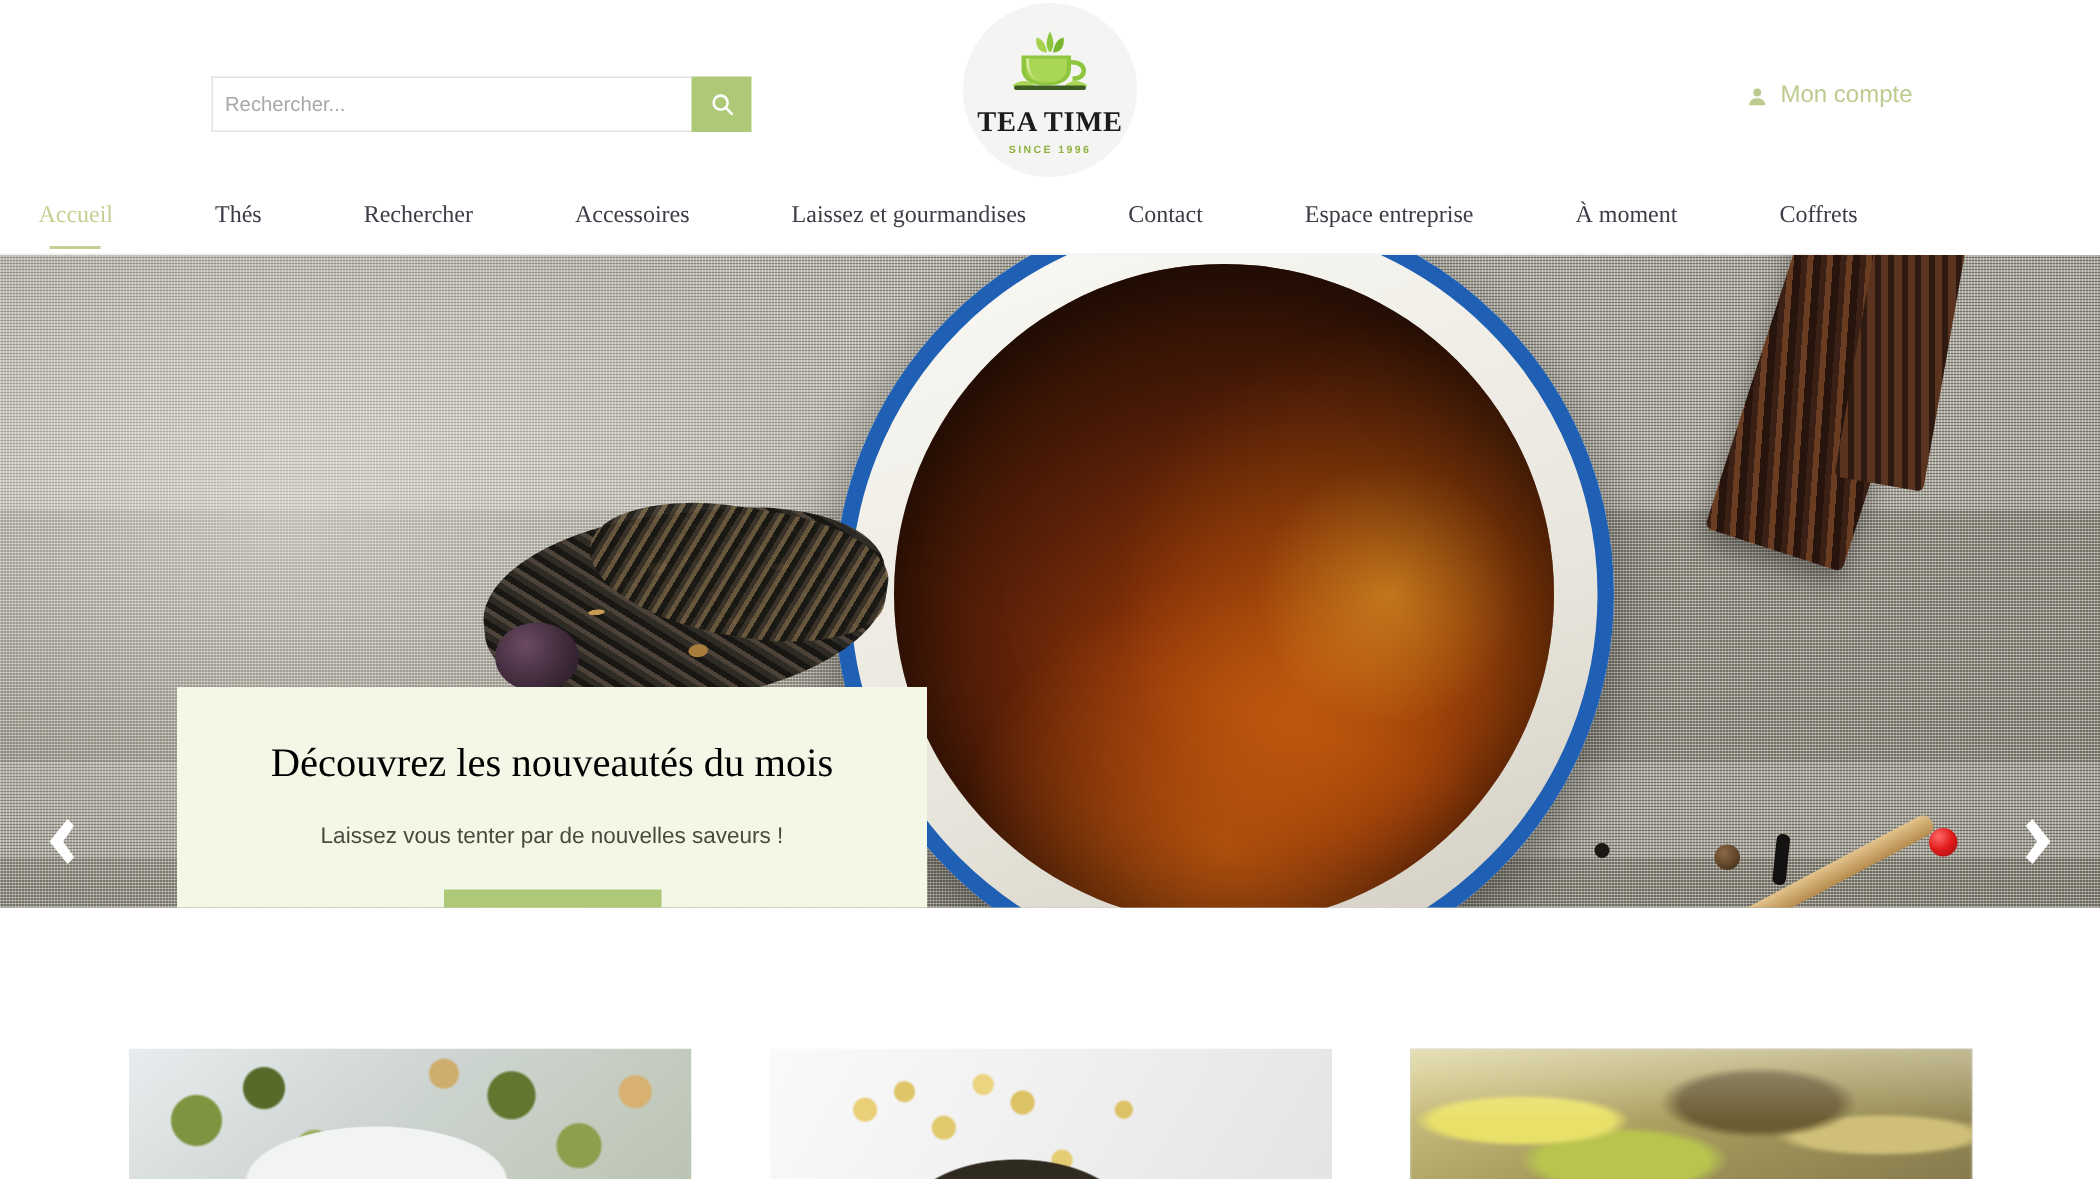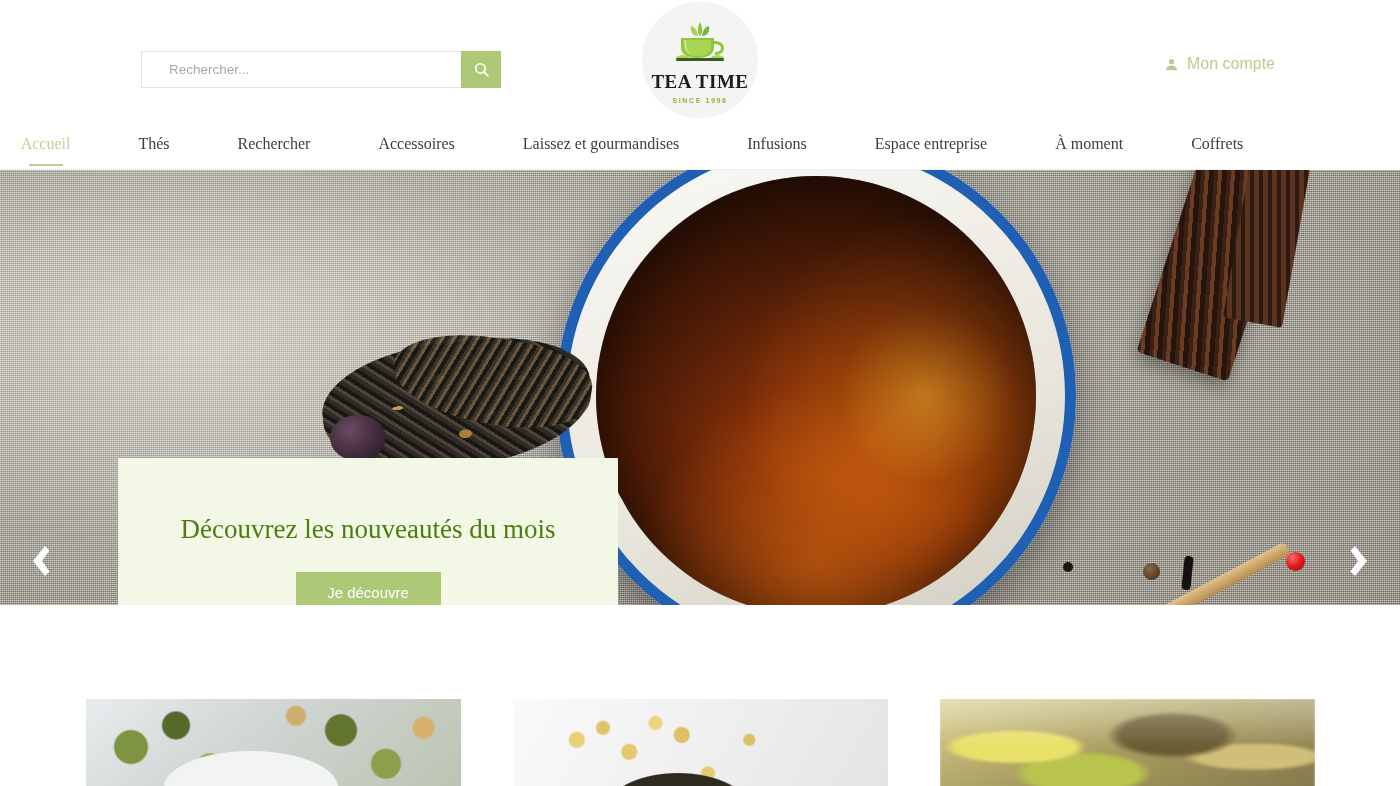--- a/index.html
+++ b/index.html
@@ -28,21 +28,21 @@
     display: flex;
     align-items: stretch;
     width: 360px;
     height: 37px;
   }
   .search-input {
     flex: 1;
     border: 1px solid #e2e2e2;
     border-right: none;
     background: #ffffff;
-    padding: 0 27px;
+    padding: 0 8px;
     font-size: 13.5px;
     font-family: "Liberation Sans", sans-serif;
     color: #555;
     outline: none;
   }
   .search-input::placeholder { color: #a8a8a8; }
   .search-btn {
     width: 40px;
     background: #adc977;
     border: none;
@@ -306,21 +306,21 @@
     height: 209px;
     background: #f2f7e6;
     display: flex;
     flex-direction: column;
     align-items: center;
     justify-content: center;
   }
   .slide-title {
     font-family: "Liberation Serif", serif;
     font-size: 27px;
-    color: #4d7c0f;
+    color: #000000;
     font-weight: 400;
     margin-top: 2px;
   }
   .slide-sub {
     font-family: "Liberation Sans", sans-serif;
     font-size: 15px;
     color: #4a4a3c;
     margin-top: 25px;
   }
   .slide-btn {
@@ -467,21 +467,21 @@
     <span class="logo-since">SINCE 1996</span>
   </div>
 </div>
 
 <nav class="nav">
   <a class="nav-item active" href="#">Accueil</a>
   <a class="nav-item" href="#">Thés</a>
   <a class="nav-item" href="#">Rechercher</a>
   <a class="nav-item" href="#">Accessoires</a>
   <a class="nav-item" href="#">Laissez et gourmandises</a>
-  <a class="nav-item" href="#">Infusions</a>
+  <a class="nav-item" href="#">Contact</a>
   <a class="nav-item" href="#">Espace entreprise</a>
   <a class="nav-item" href="#">À moment</a>
   <a class="nav-item" href="#">Coffrets</a>
 </nav>
 
 <section class="hero">
 
   <div class="hero-photo">
     <div class="linen"></div>
     <div class="linen-light"></div>
@@ -505,20 +505,21 @@
 
     <div class="pc pc-red"></div>
     <div class="pc pc-brown"></div>
     <div class="pc pc-black1"></div>
 
     <div class="pc pc-dot1"></div>
   </div>
 
   <div class="slide-card">
     <div class="slide-title">Découvrez les nouveautés du mois</div>
+    <div class="slide-sub">Laissez vous tenter par de nouvelles saveurs !</div>
     <button class="slide-btn">Je découvre</button>
   </div>
 
   <button class="hero-arrow arrow-prev">
     <span>
       <svg width="26" height="34" viewBox="0 0 26 34">
         <path d="M20 2 L8 17 L20 32 L24.5 27.5 L17 17 L24.5 6.5 Z" fill="#ffffff"></path>
       </svg>
     </span>
   </button>

